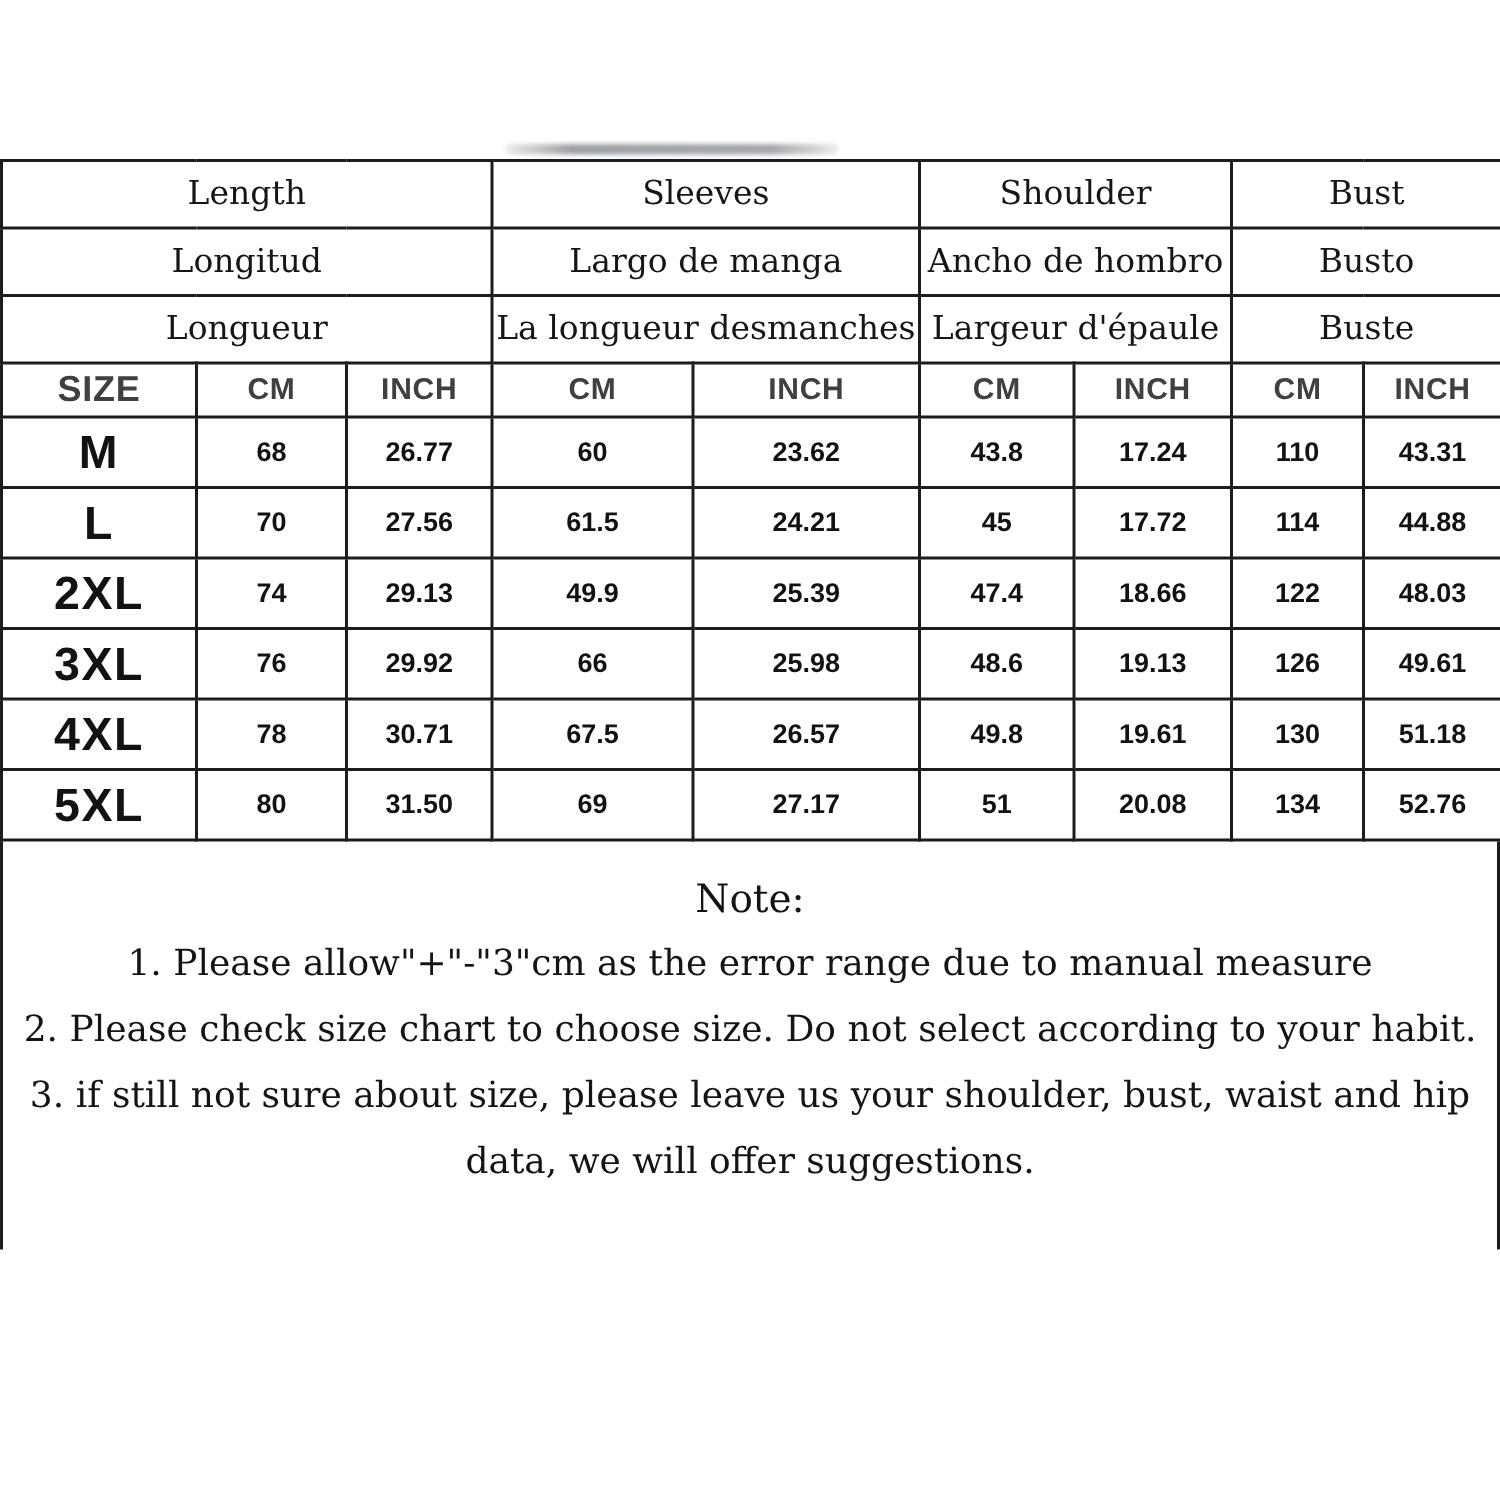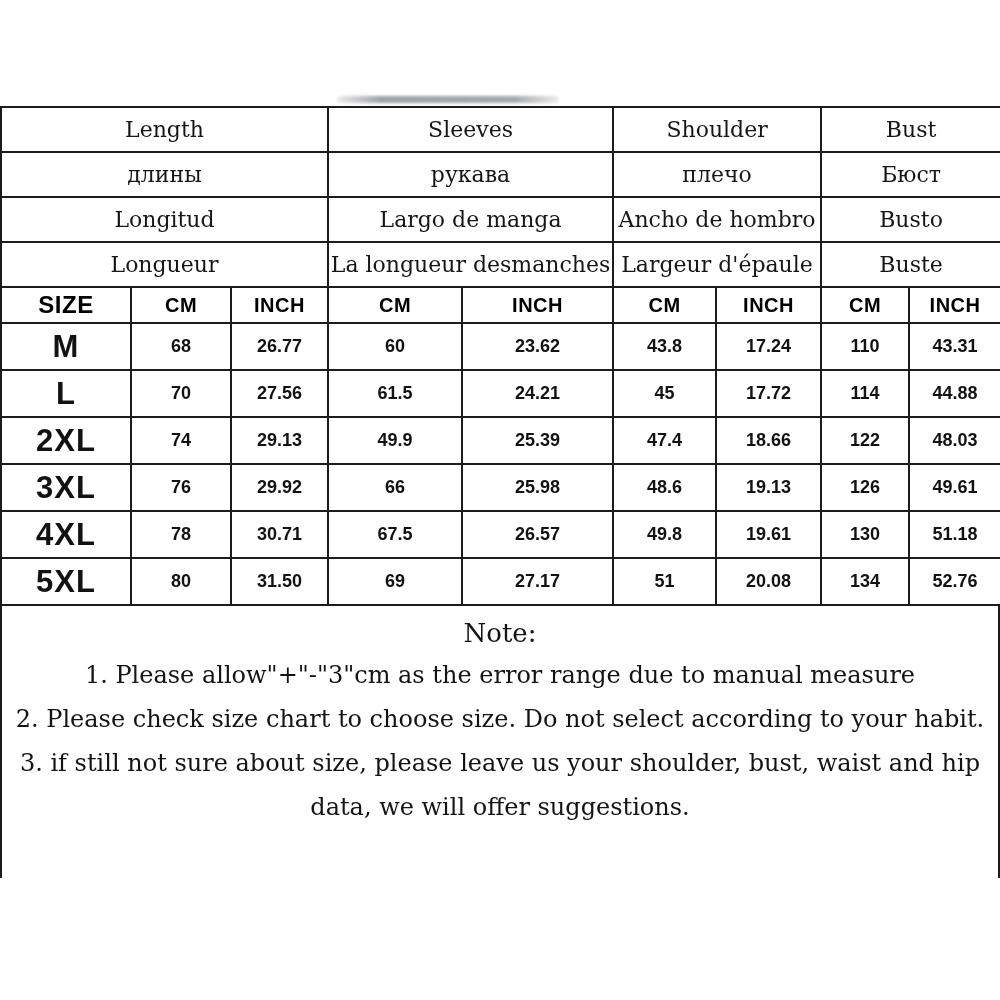--- a/index.html
+++ b/index.html
@@ -50,21 +50,21 @@
     font-family: "DejaVu Serif", serif;
     font-size: 22px;
     color: #161616;
   }
   tr.unit-row td {
     height: 34px;
     font-family: "Liberation Sans", sans-serif;
     font-weight: bold;
     font-size: 20px;
     letter-spacing: 0.5px;
-    color: #000000;
+    color: #404040;
   }
   tr.unit-row td.size-head {
     font-size: 24px;
   }
   tr.data-row td {
     height: 45px;
     font-family: "Liberation Sans", sans-serif;
     font-weight: bold;
     font-size: 18px;
     color: #121212;
@@ -74,21 +74,21 @@
     font-weight: 600;
     letter-spacing: 1px;
   }
   .note-box {
     box-sizing: border-box;
     width: 1000px;
     height: 272px;
     border-left: 2px solid #1c1c1c;
     border-right: 2px solid #1c1c1c;
     text-align: center;
-    padding-top: 7px;
+    padding-top: 19px;
   }
   .note-title {
     font-family: "DejaVu Serif", serif;
     font-size: 26px;
     line-height: 40px;
     color: #141414;
   }
   .note-line {
     font-family: "DejaVu Serif", serif;
     font-size: 24px;
@@ -119,26 +119,20 @@
       </colgroup>
 
       <tbody>
           <tr class="lang-row">
         <td colspan="3">Length</td>
         <td colspan="2">Sleeves</td>
         <td colspan="2">Shoulder</td>
         <td colspan="2">Bust</td>
       </tr>
       <tr class="lang-row">
-        <td colspan="3">длины</td>
-        <td colspan="2">рукава</td>
-        <td colspan="2">плечо</td>
-        <td colspan="2">Бюст</td>
-      </tr>
-      <tr class="lang-row">
         <td colspan="3">Longitud</td>
         <td colspan="2">Largo de manga</td>
         <td colspan="2">Ancho de hombro</td>
         <td colspan="2">Busto</td>
       </tr>
       <tr class="lang-row">
         <td colspan="3">Longueur</td>
         <td colspan="2">La longueur desmanches</td>
         <td colspan="2">Largeur d'épaule</td>
         <td colspan="2">Buste</td>

